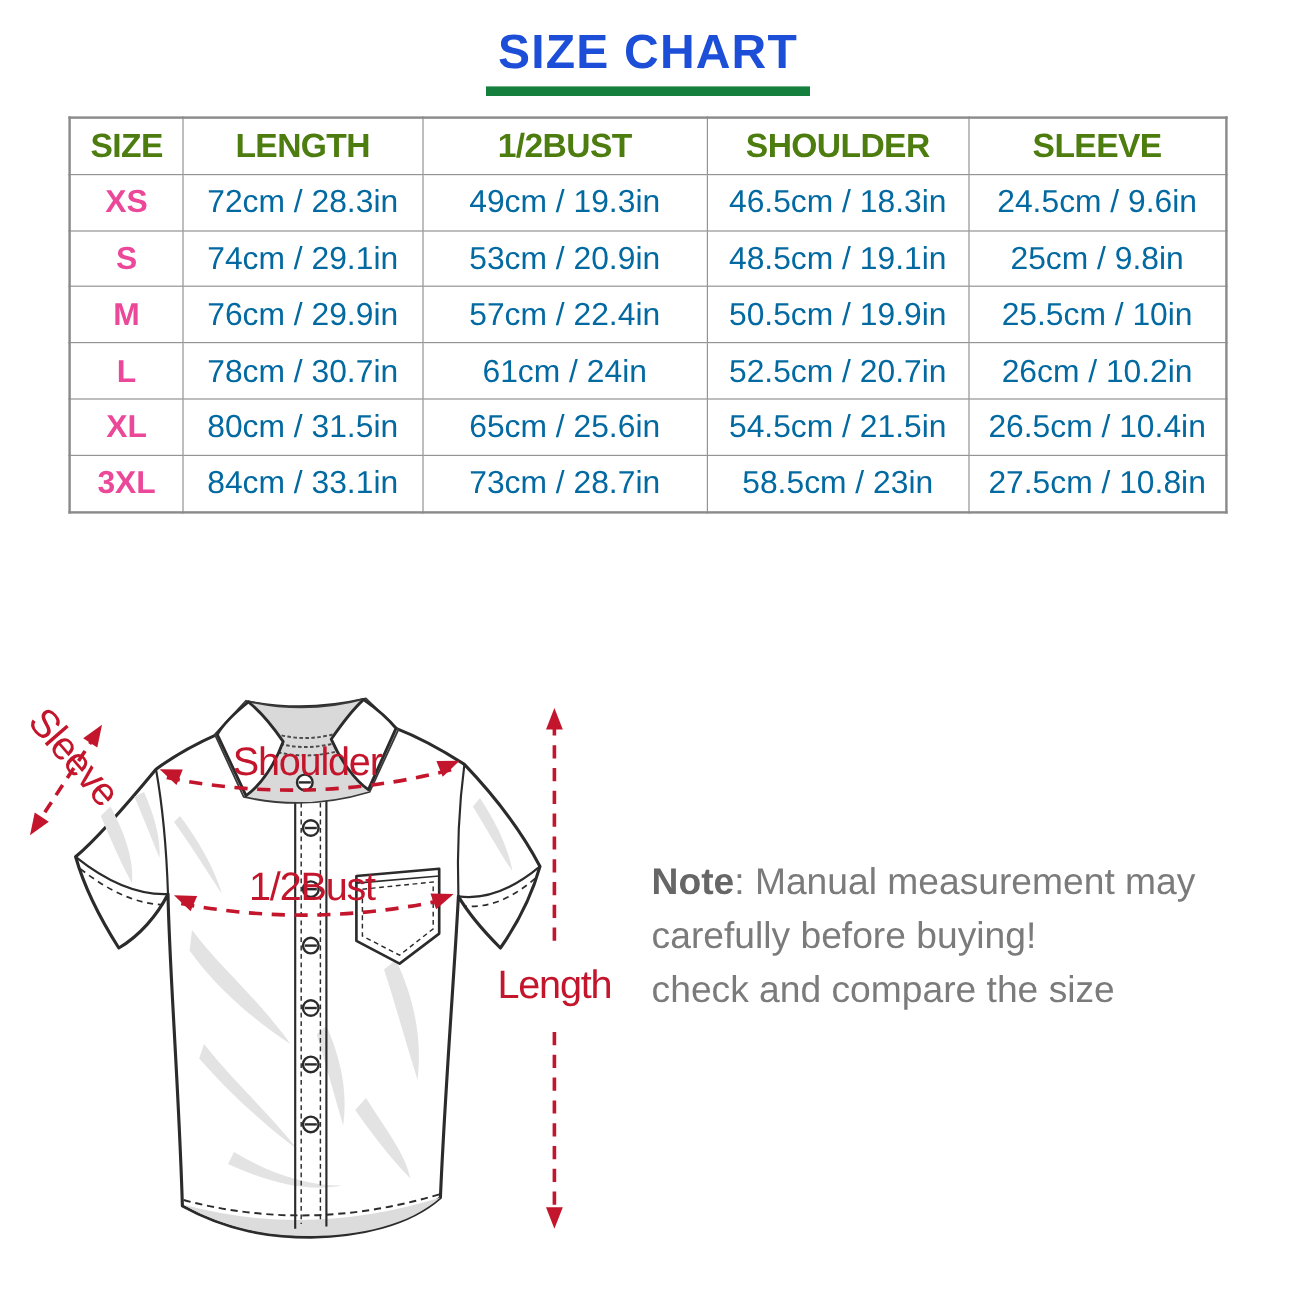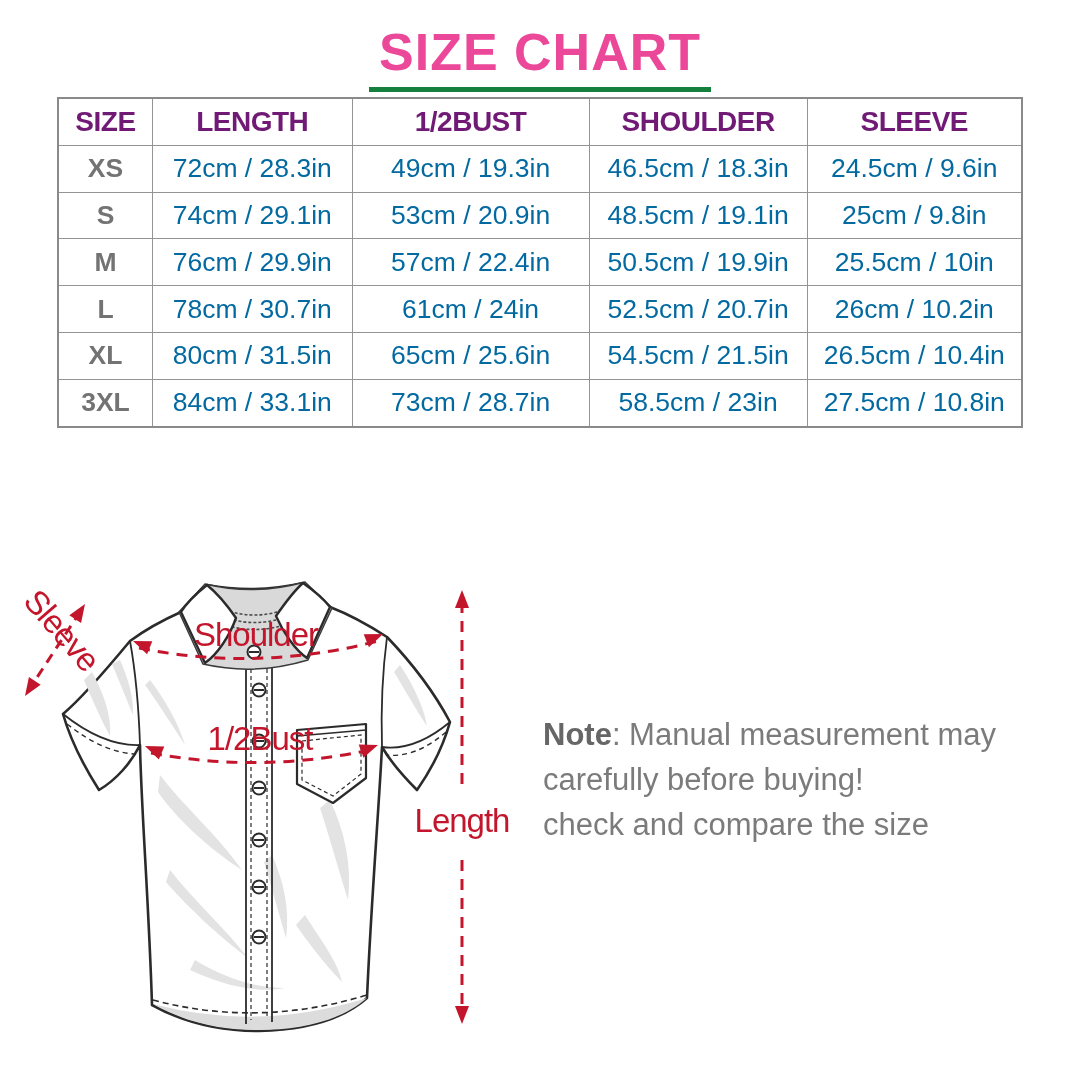--- a/index.html
+++ b/index.html
@@ -4,36 +4,36 @@
 <style>
   :root{ --accent:#c3152b; }
   html,body{margin:0;padding:0;}
   body{
     width:1080px;height:1080px;background:#ffffff;position:relative;overflow:hidden;
     font-family:"Liberation Sans",sans-serif;
   }
   
   .title-wrap{position:absolute;top:22px;left:0;width:1080px;text-align:center;}
   .title{
-    display:inline-block;font-size:52px;font-weight:bold;color:#ec4899;
-    letter-spacing:1px;border-bottom:5px solid #15803d;padding:0 10px 5px 10px;
+    display:inline-block;font-size:40px;font-weight:bold;color:#1d4ed8;
+    letter-spacing:1px;border-bottom:8px solid #15803d;padding:0 10px 5px 10px;
   }
   
   table.size-table{
     position:absolute;left:57px;top:97px;width:966px;
     border-collapse:collapse;table-layout:fixed;
     border:2px solid #8a8a8a;
   }
   .size-table th,.size-table td{
     border:1.5px solid #949494;text-align:center;vertical-align:middle;
     height:45.8px;padding:0;white-space:nowrap;overflow:hidden;
   }
-  .size-table th{font-size:28px;font-weight:bold;color:#701a75;letter-spacing:-0.5px;}
+  .size-table th{font-size:28px;font-weight:bold;color:#4d7c0f;letter-spacing:-0.5px;}
   .size-table td{font-size:26.5px;color:#0369a1;}
-  .size-table td.size-cell{font-weight:bold;color:#737373;}
+  .size-table td.size-cell{font-weight:bold;color:#ec4899;}
   
   .diagram{position:absolute;left:0px;top:560px;width:540px;height:510px;}
   .red-stroke{stroke:var(--accent);}
   .red-fill{fill:var(--accent);}
   .red-label{fill:var(--accent);font-family:"Liberation Sans",sans-serif;font-size:33px;letter-spacing:-1px;}
   
   .note{
     position:absolute;left:543px;top:712px;width:480px;
     font-size:31px;line-height:45px;color:#7b7b7b;
   }

